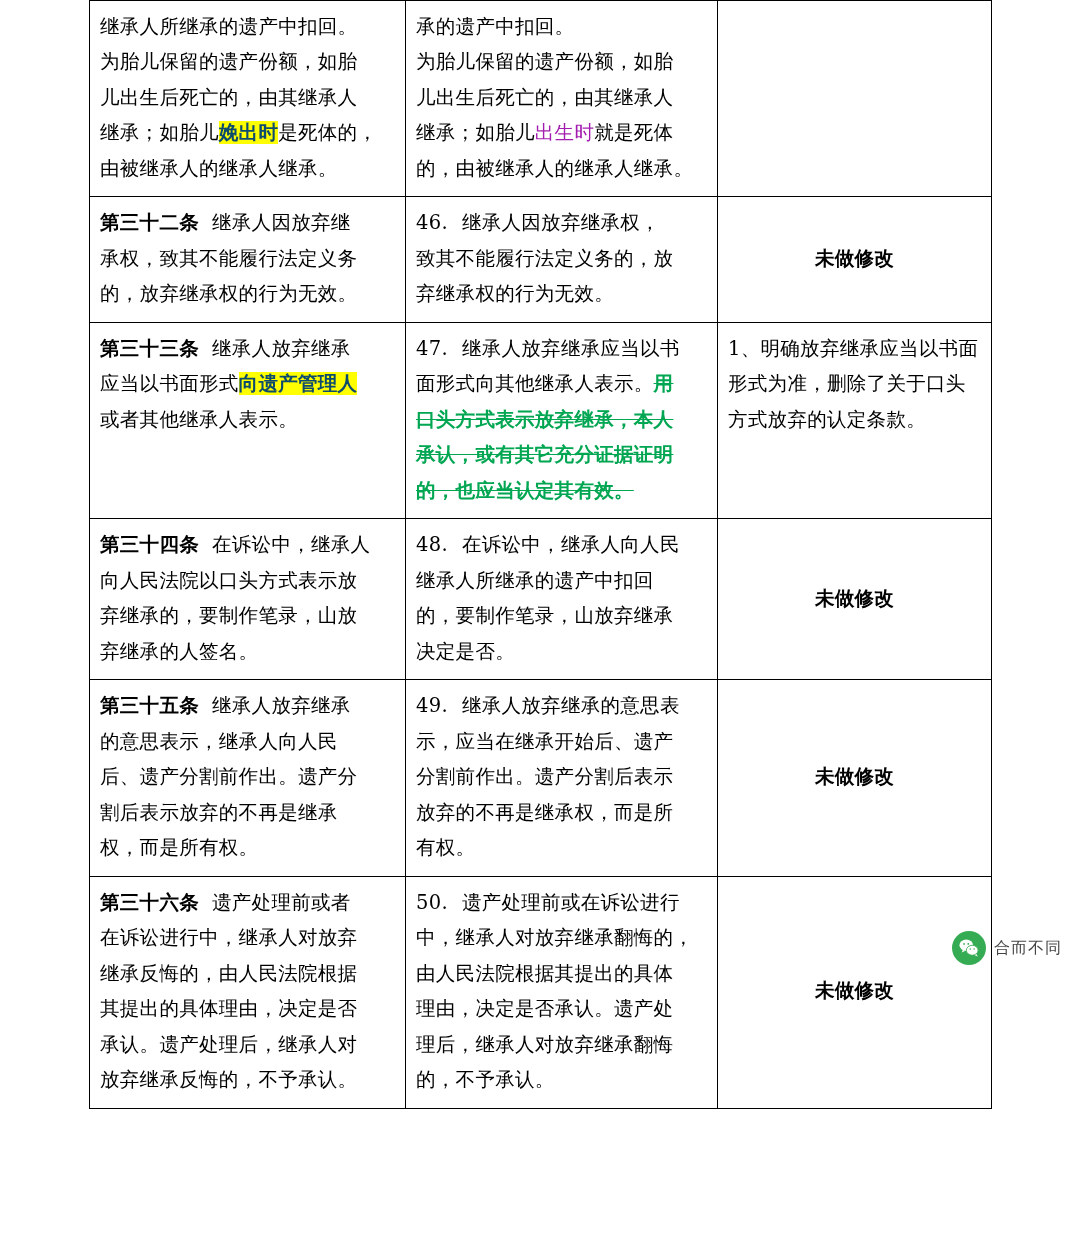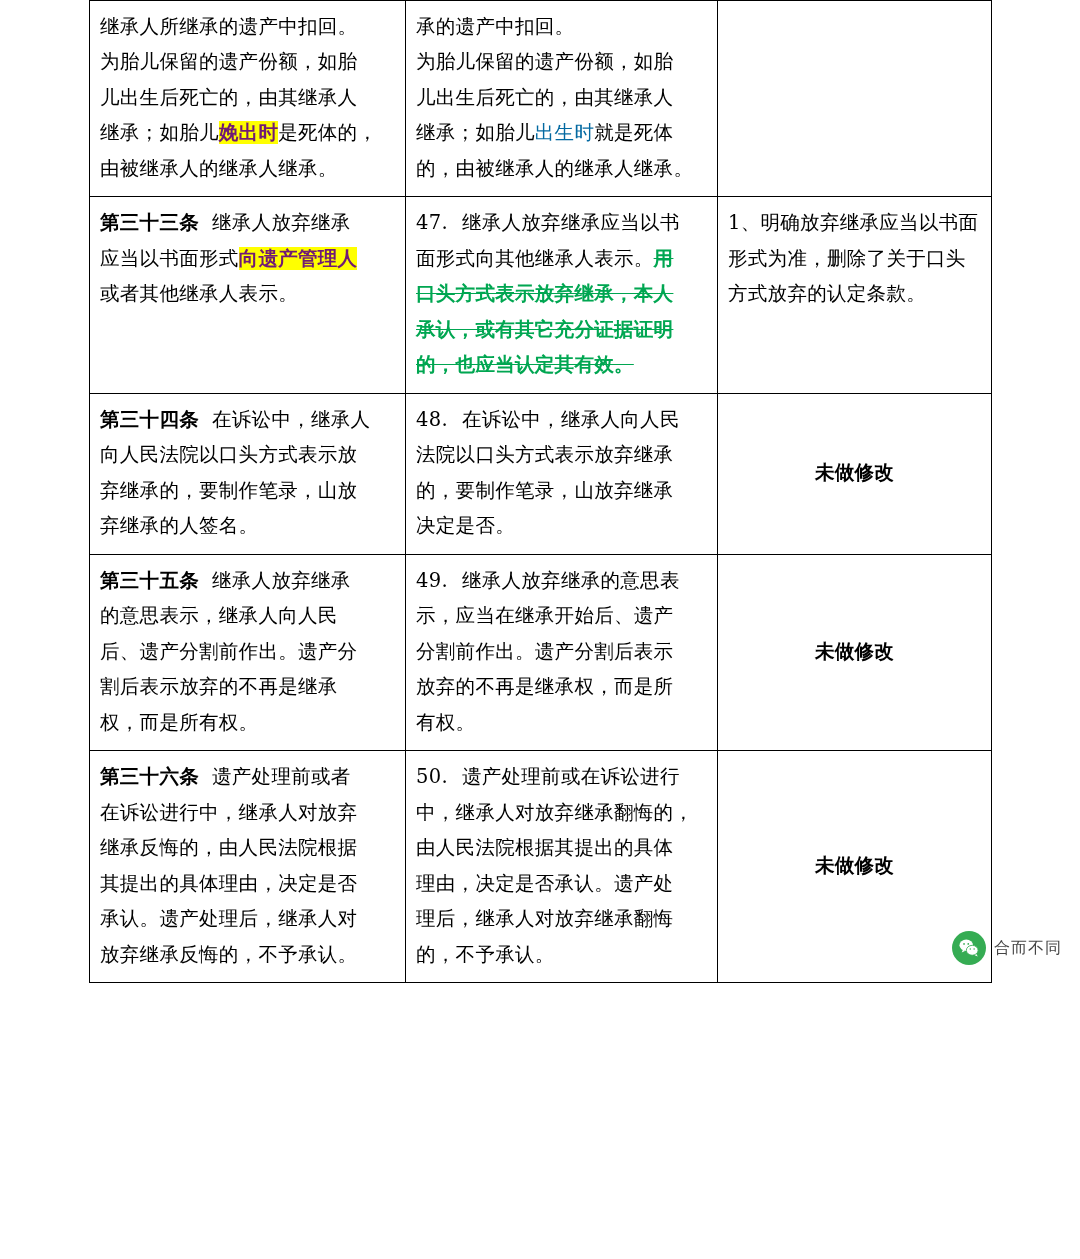--- a/index.html
+++ b/index.html
@@ -36,25 +36,25 @@
     color: #000;
     letter-spacing: 0.3px;
   }
   col.c1 { width: 316px; }
   col.c2 { width: 312px; }
   col.c3 { width: 274px; }
 
   .bold { font-weight: bold; }
   .hl-yellow {
     background: #ffff00;
-    color: #701a75;
+    color: #0c4a6e;
     font-weight: bold;
   }
   .green {
-    color: #0369a1;
+    color: #a21caf;
   }
   .green-strike {
     color: #00a651;
     text-decoration: line-through;
     font-weight: bold;
   }
   .cell-note {
     color: #e8140f;
     font-weight: bold;
     text-align: center;
@@ -127,20 +127,33 @@
         <td>
           <p class="ln">承的遗产中扣回。</p>
           <p class="ln">为胎儿保留的遗产份额，如胎</p>
           <p class="ln">儿出生后死亡的，由其继承人</p>
           <p class="ln">继承；如胎儿<span class="green">出生时</span>就是死体</p>
           <p class="ln">的，由被继承人的继承人继承。</p>
         </td>
         <td></td>
       </tr>
 
+      <tr>
+        <td>
+          <p class="ln"><span class="bold">第三十二条</span>&nbsp;&nbsp;<span>继承人因放弃继</span></p>
+          <p class="ln">承权，致其不能履行法定义务</p>
+          <p class="ln">的，放弃继承权的行为无效。</p>
+        </td>
+        <td>
+          <p class="ln"><span class="num-label">46.</span><span>继承人因放弃继承权，</span></p>
+          <p class="ln">致其不能履行法定义务的，放</p>
+          <p class="ln">弃继承权的行为无效。</p>
+        </td>
+        <td class="cell-note">未做修改</td>
+      </tr>
 
       <tr>
         <td>
           <p class="ln"><span class="bold">第三十三条</span>&nbsp;&nbsp;<span>继承人放弃继承</span></p>
           <p class="ln">应当以书面形式<span class="hl-yellow">向遗产管理人</span></p>
           <p class="ln">或者其他继承人表示。</p>
         </td>
         <td>
           <p class="ln"><span class="num-label">47.</span><span>继承人放弃继承应当以书</span></p>
           <p class="ln">面形式向其他继承人表示。<span class="green-strike">用</span></p>
@@ -153,21 +166,21 @@
 
       <tr>
         <td>
           <p class="ln"><span class="bold">第三十四条</span>&nbsp;&nbsp;<span>在诉讼中，继承人</span></p>
           <p class="ln">向人民法院以口头方式表示放</p>
           <p class="ln">弃继承的，要制作笔录，山放</p>
           <p class="ln">弃继承的人签名。</p>
         </td>
         <td>
           <p class="ln"><span class="num-label">48.</span><span>在诉讼中，继承人向人民</span></p>
-          <p class="ln">法院以口头方式表示放弃继承</p>
+          <p class="ln">继承人所继承的遗产中扣回</p>
           <p class="ln">的，要制作笔录，山放弃继承</p>
           <p class="ln">决定是否。</p>
         </td>
         <td class="cell-note">未做修改</td>
       </tr>
 
       <tr>
         <td>
           <p class="ln"><span class="bold">第三十五条</span>&nbsp;&nbsp;<span>继承人放弃继承</span></p>
           <p class="ln">的意思表示，继承人向人民</p>

